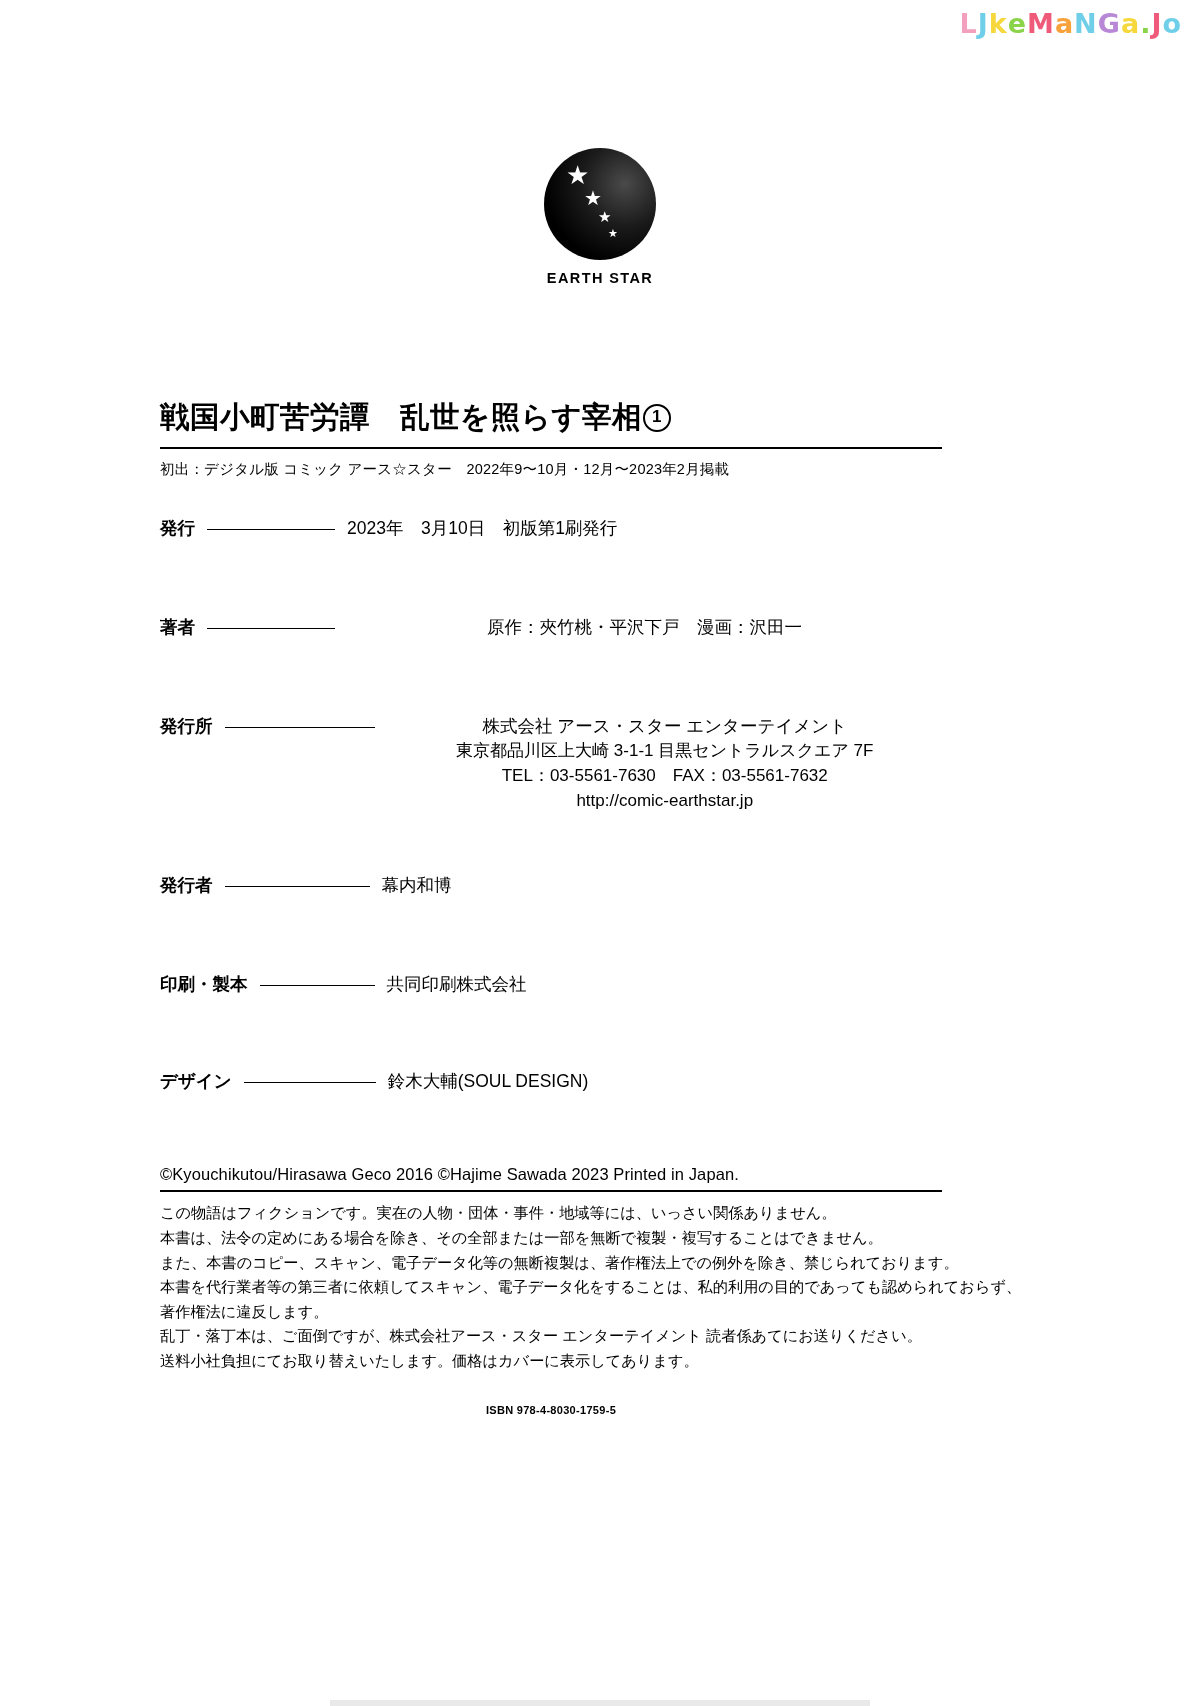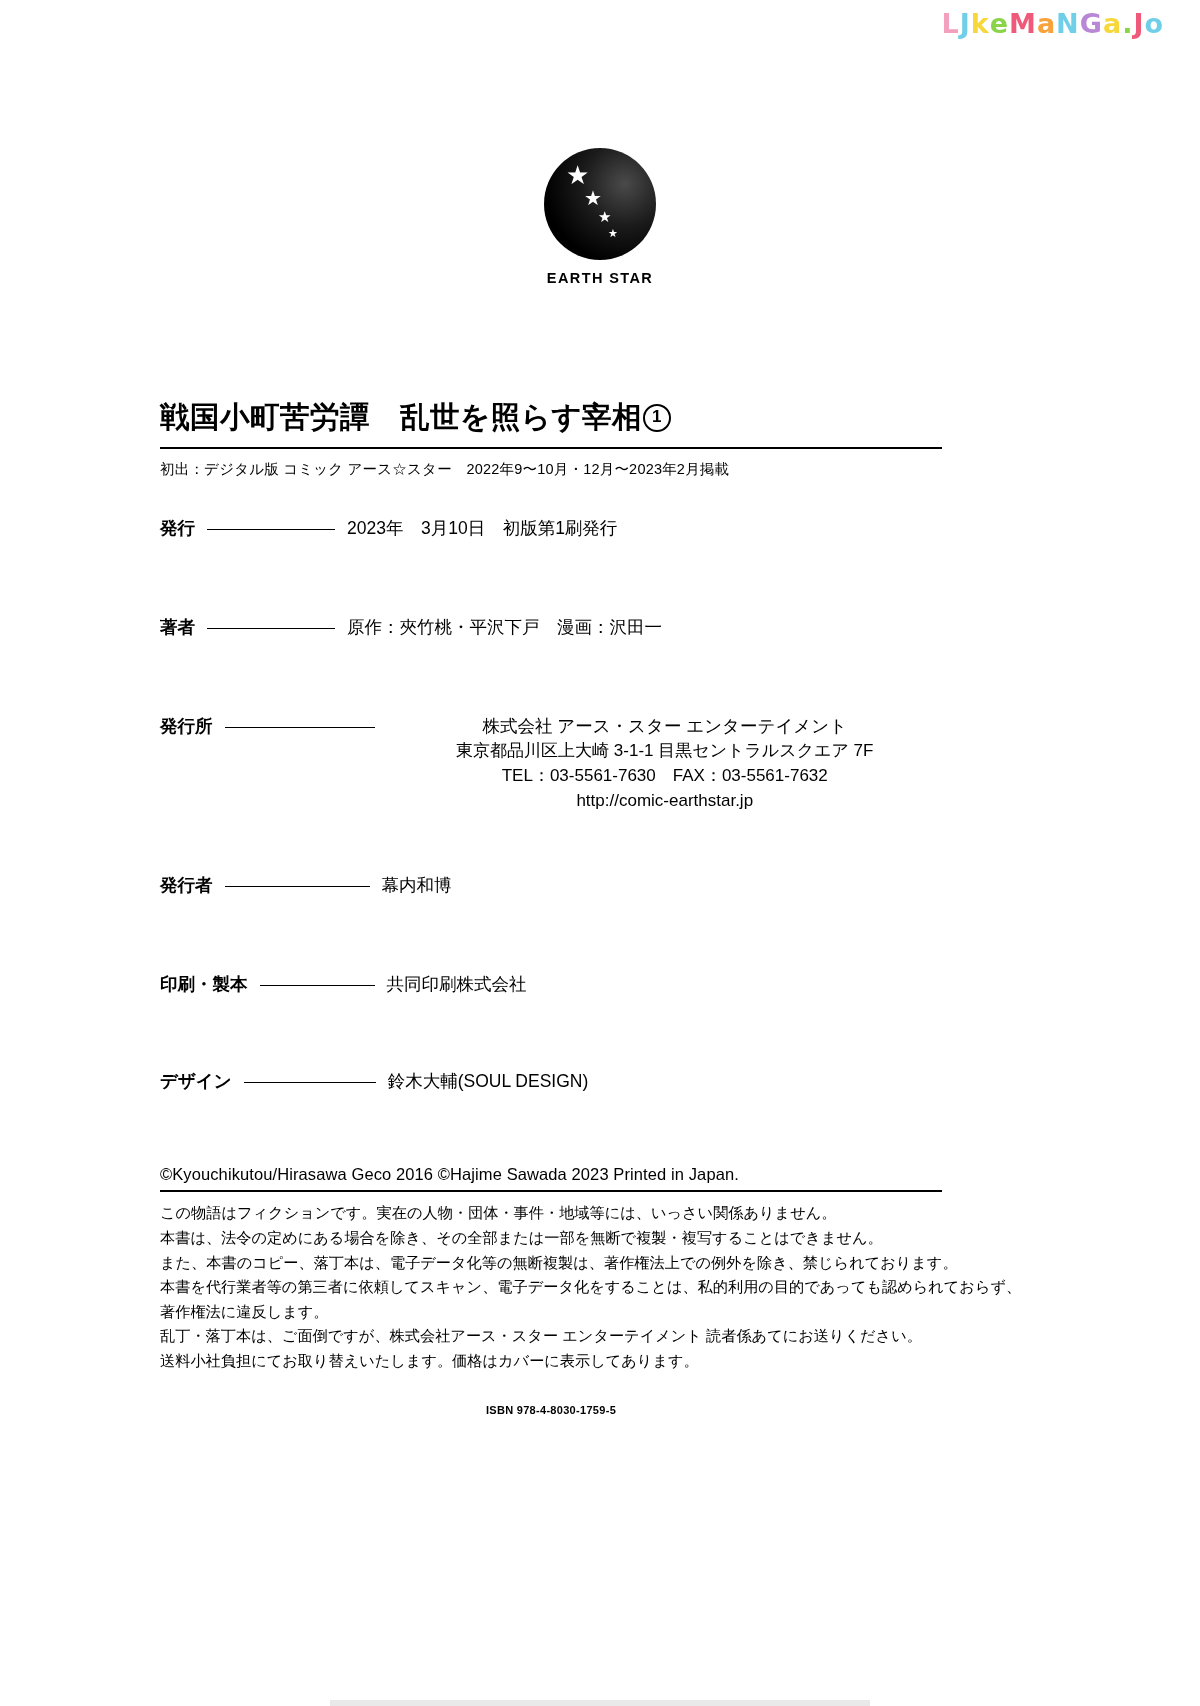--- a/index.html
+++ b/index.html
@@ -13,21 +13,21 @@
     position: relative;
     font-family: "Liberation Sans", sans-serif;
     color: #000000;
     overflow: hidden;
   }
 
   
   .watermark {
     position: absolute;
     top: 8px;
-    right: 36px;
+    right: 18px;
     font-size: 27px;
     font-weight: bold;
     letter-spacing: 1px;
     font-family: "DejaVu Sans", sans-serif;
     white-space: nowrap;
   }
   .watermark span { display: inline-block; }
 
   
   .logo-wrap {
@@ -125,21 +125,21 @@
     white-space: nowrap;
   }
   .row .value.block {
     white-space: normal;
     line-height: 1.45;
   }
 
   .r-hatsu   { margin-top: 37px; justify-content: flex-end; }
   .r-hatsu .dash { width: 128px; margin-left: 12px; margin-right: 12px; }
 
-  .r-chosha  { margin-top: 75px; }
+  .r-chosha  { margin-top: 75px; text-align: center; }
   .r-chosha .dash { width: 128px; margin-left: 12px; margin-right: 12px; }
 
   .r-hako    { margin-top: 75px; }
   .r-hako .dash { width: 150px; margin-left: 12px; margin-right: 13px; }
   .r-hako .value { padding-top: 0; }
   .r-hako .value div { white-space: nowrap; text-align: center; }
   .r-hako .value .l1 { font-size: 17.5px; }
   .r-hako .value .l2,
   .r-hako .value .l3,
   .r-hako .value .l4,
@@ -254,21 +254,21 @@
     <div class="dash"></div>
     <div class="value">鈴木大輔(SOUL DESIGN)</div>
   </div>
 
   <div class="copy-line">©Kyouchikutou/Hirasawa Geco 2016 ©Hajime Sawada 2023 Printed in Japan.</div>
   <div class="copy-rule"></div>
 
   <div class="notes">
     <div>この物語はフィクションです。実在の人物・団体・事件・地域等には、いっさい関係ありません。</div>
     <div>本書は、法令の定めにある場合を除き、その全部または一部を無断で複製・複写することはできません。</div>
-    <div>また、本書のコピー、落丁本は、電子データ化等の無断複製は、著作権法上での例外を除き、禁じられております。</div>
+    <div>また、本書のコピー、スキャン、電子データ化等の無断複製は、著作権法上での例外を除き、禁じられております。</div>
     <div>本書を代行業者等の第三者に依頼してスキャン、電子データ化をすることは、私的利用の目的であっても認められておらず、</div>
     <div>著作権法に違反します。</div>
     <div>乱丁・落丁本は、ご面倒ですが、株式会社アース・スター エンターテイメント 読者係あてにお送りください。</div>
     <div>送料小社負担にてお取り替えいたします。価格はカバーに表示してあります。</div>
   </div>
 
   <div class="isbn">ISBN 978-4-8030-1759-5</div>
 </div>
 
 <div class="bottom-strip"></div>

